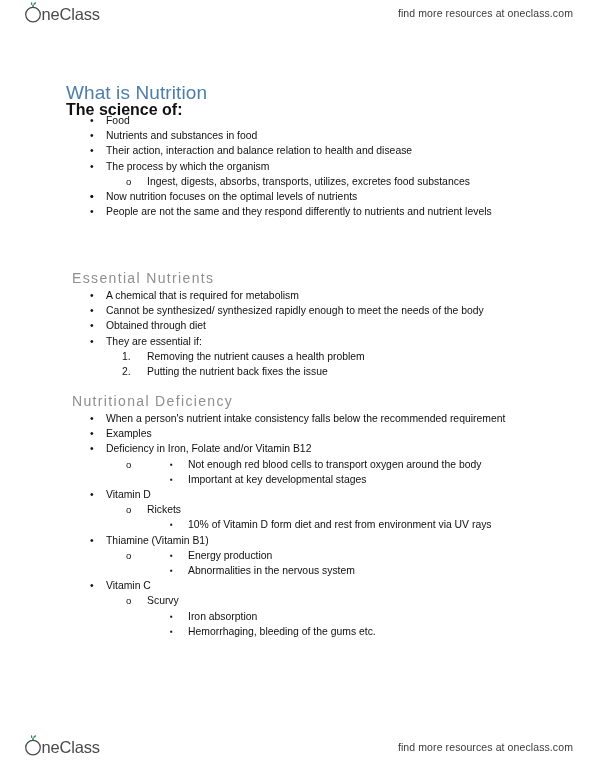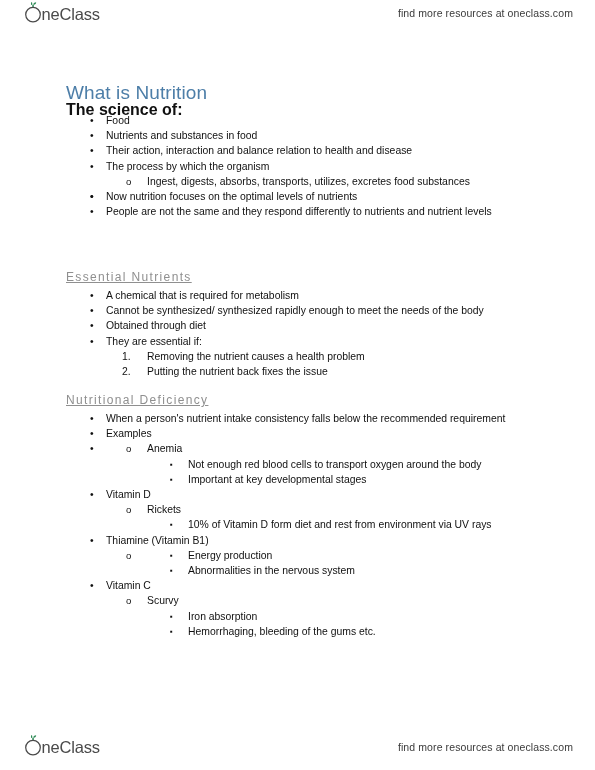--- a/index.html
+++ b/index.html
@@ -67,27 +67,26 @@
     left: 66px;
     top: 101px;
     font-size: 16px;
     font-weight: 700;
     color: #111;
     white-space: nowrap;
   }
 
   .section-heading {
     position: absolute;
-    left: 66px;
-    font-size: 12px;
+    left: 72px;
+    font-size: 14px;
     color: #8f8f8f;
     letter-spacing: 1.35px;
     font-weight: 400;
     white-space: nowrap;
-    text-decoration: underline;
   }
   .section-heading.essential { top: 270px; }
   .section-heading.deficiency { top: 393px; }
 
   
   .bullet-list {
     position: absolute;
     left: 0;
     width: 595px;
     margin: 0;
@@ -248,24 +247,24 @@
       <li class="bullet-row lvl1">
         <span class="marker">•</span>
         <span class="rowtext">When a person's nutrient intake consistency falls below the recommended requirement</span>
       </li>
       <li class="bullet-row lvl1">
         <span class="marker">•</span>
         <span class="rowtext">Examples</span>
       </li>
       <li class="bullet-row lvl1">
         <span class="marker">•</span>
-      </li>
-      <li class="bullet-row lvl2">
-        <span class="marker">o</span>
-        <span class="rowtext">Anemia</span>
+        <span class="rowtext">Deficiency in Iron, Folate and/or Vitamin B12</span>
+      </li>
+      <li class="bullet-row lvl2">
+        <span class="marker">o</span>
       </li>
       <li class="bullet-row lvl3">
         <span class="marker">▪</span>
         <span class="rowtext">Not enough red blood cells to transport oxygen around the body</span>
       </li>
       <li class="bullet-row lvl3">
         <span class="marker">▪</span>
         <span class="rowtext">Important at key developmental stages</span>
       </li>
       <li class="bullet-row lvl1">

